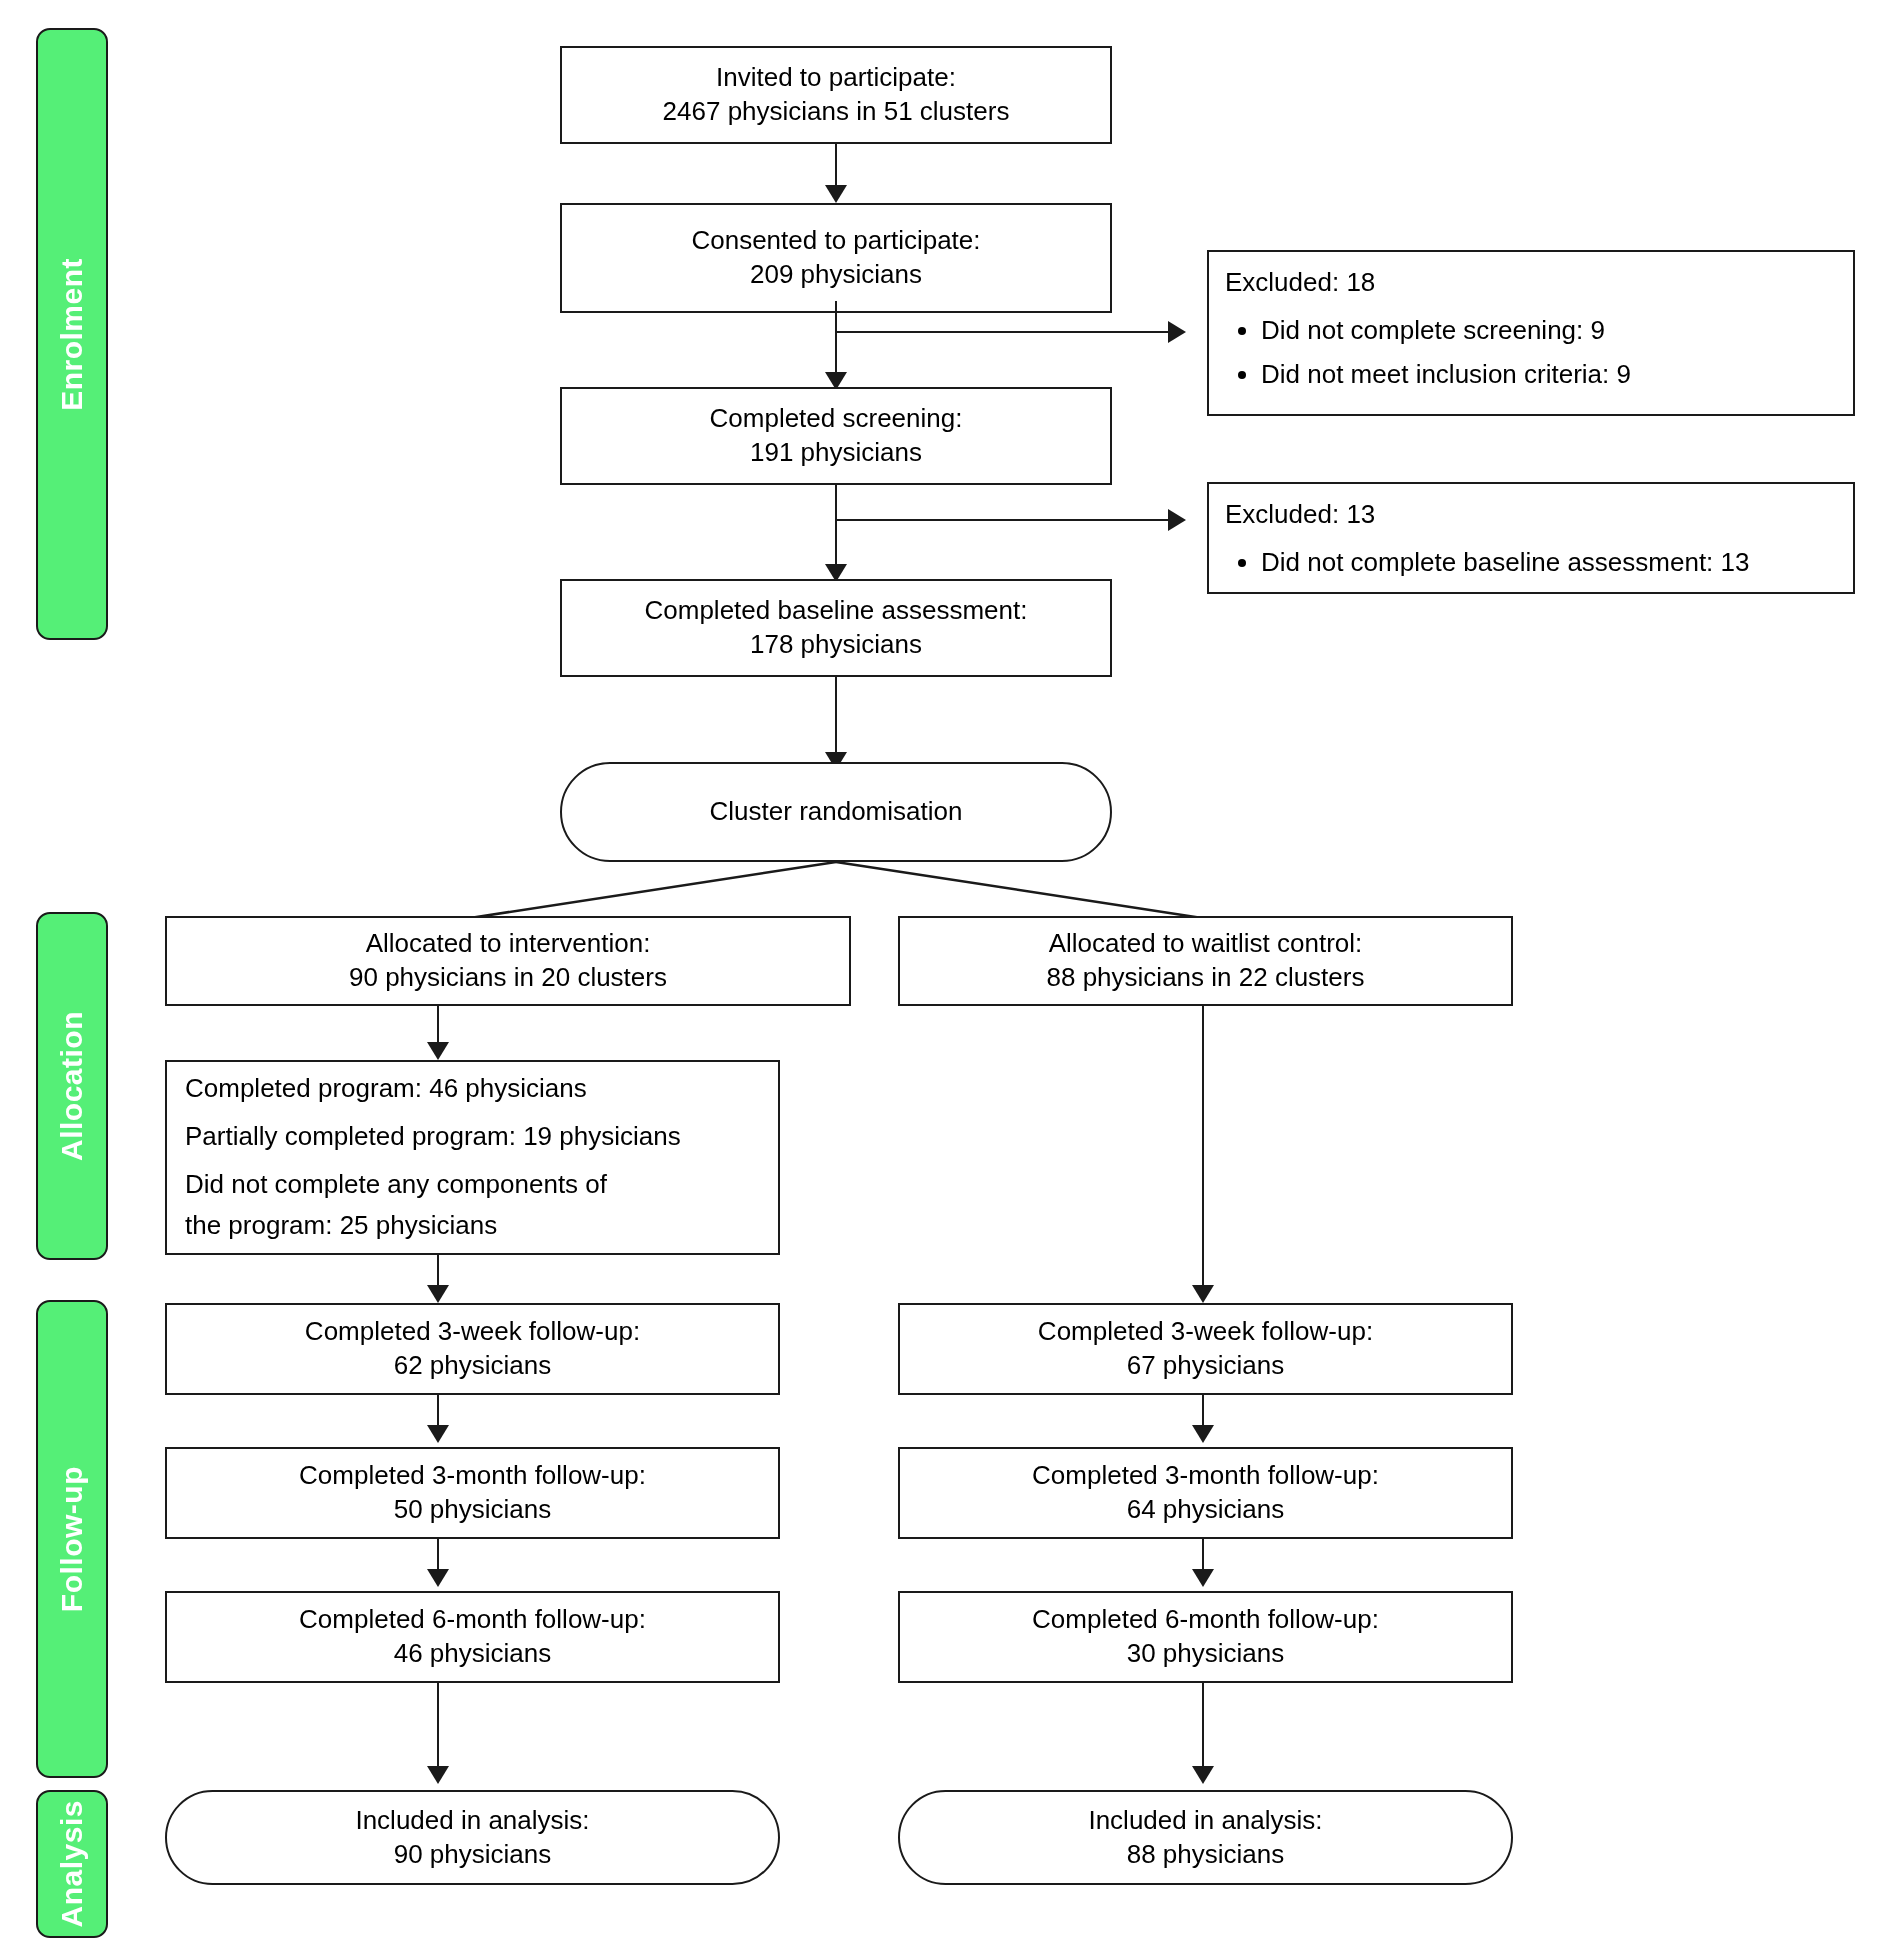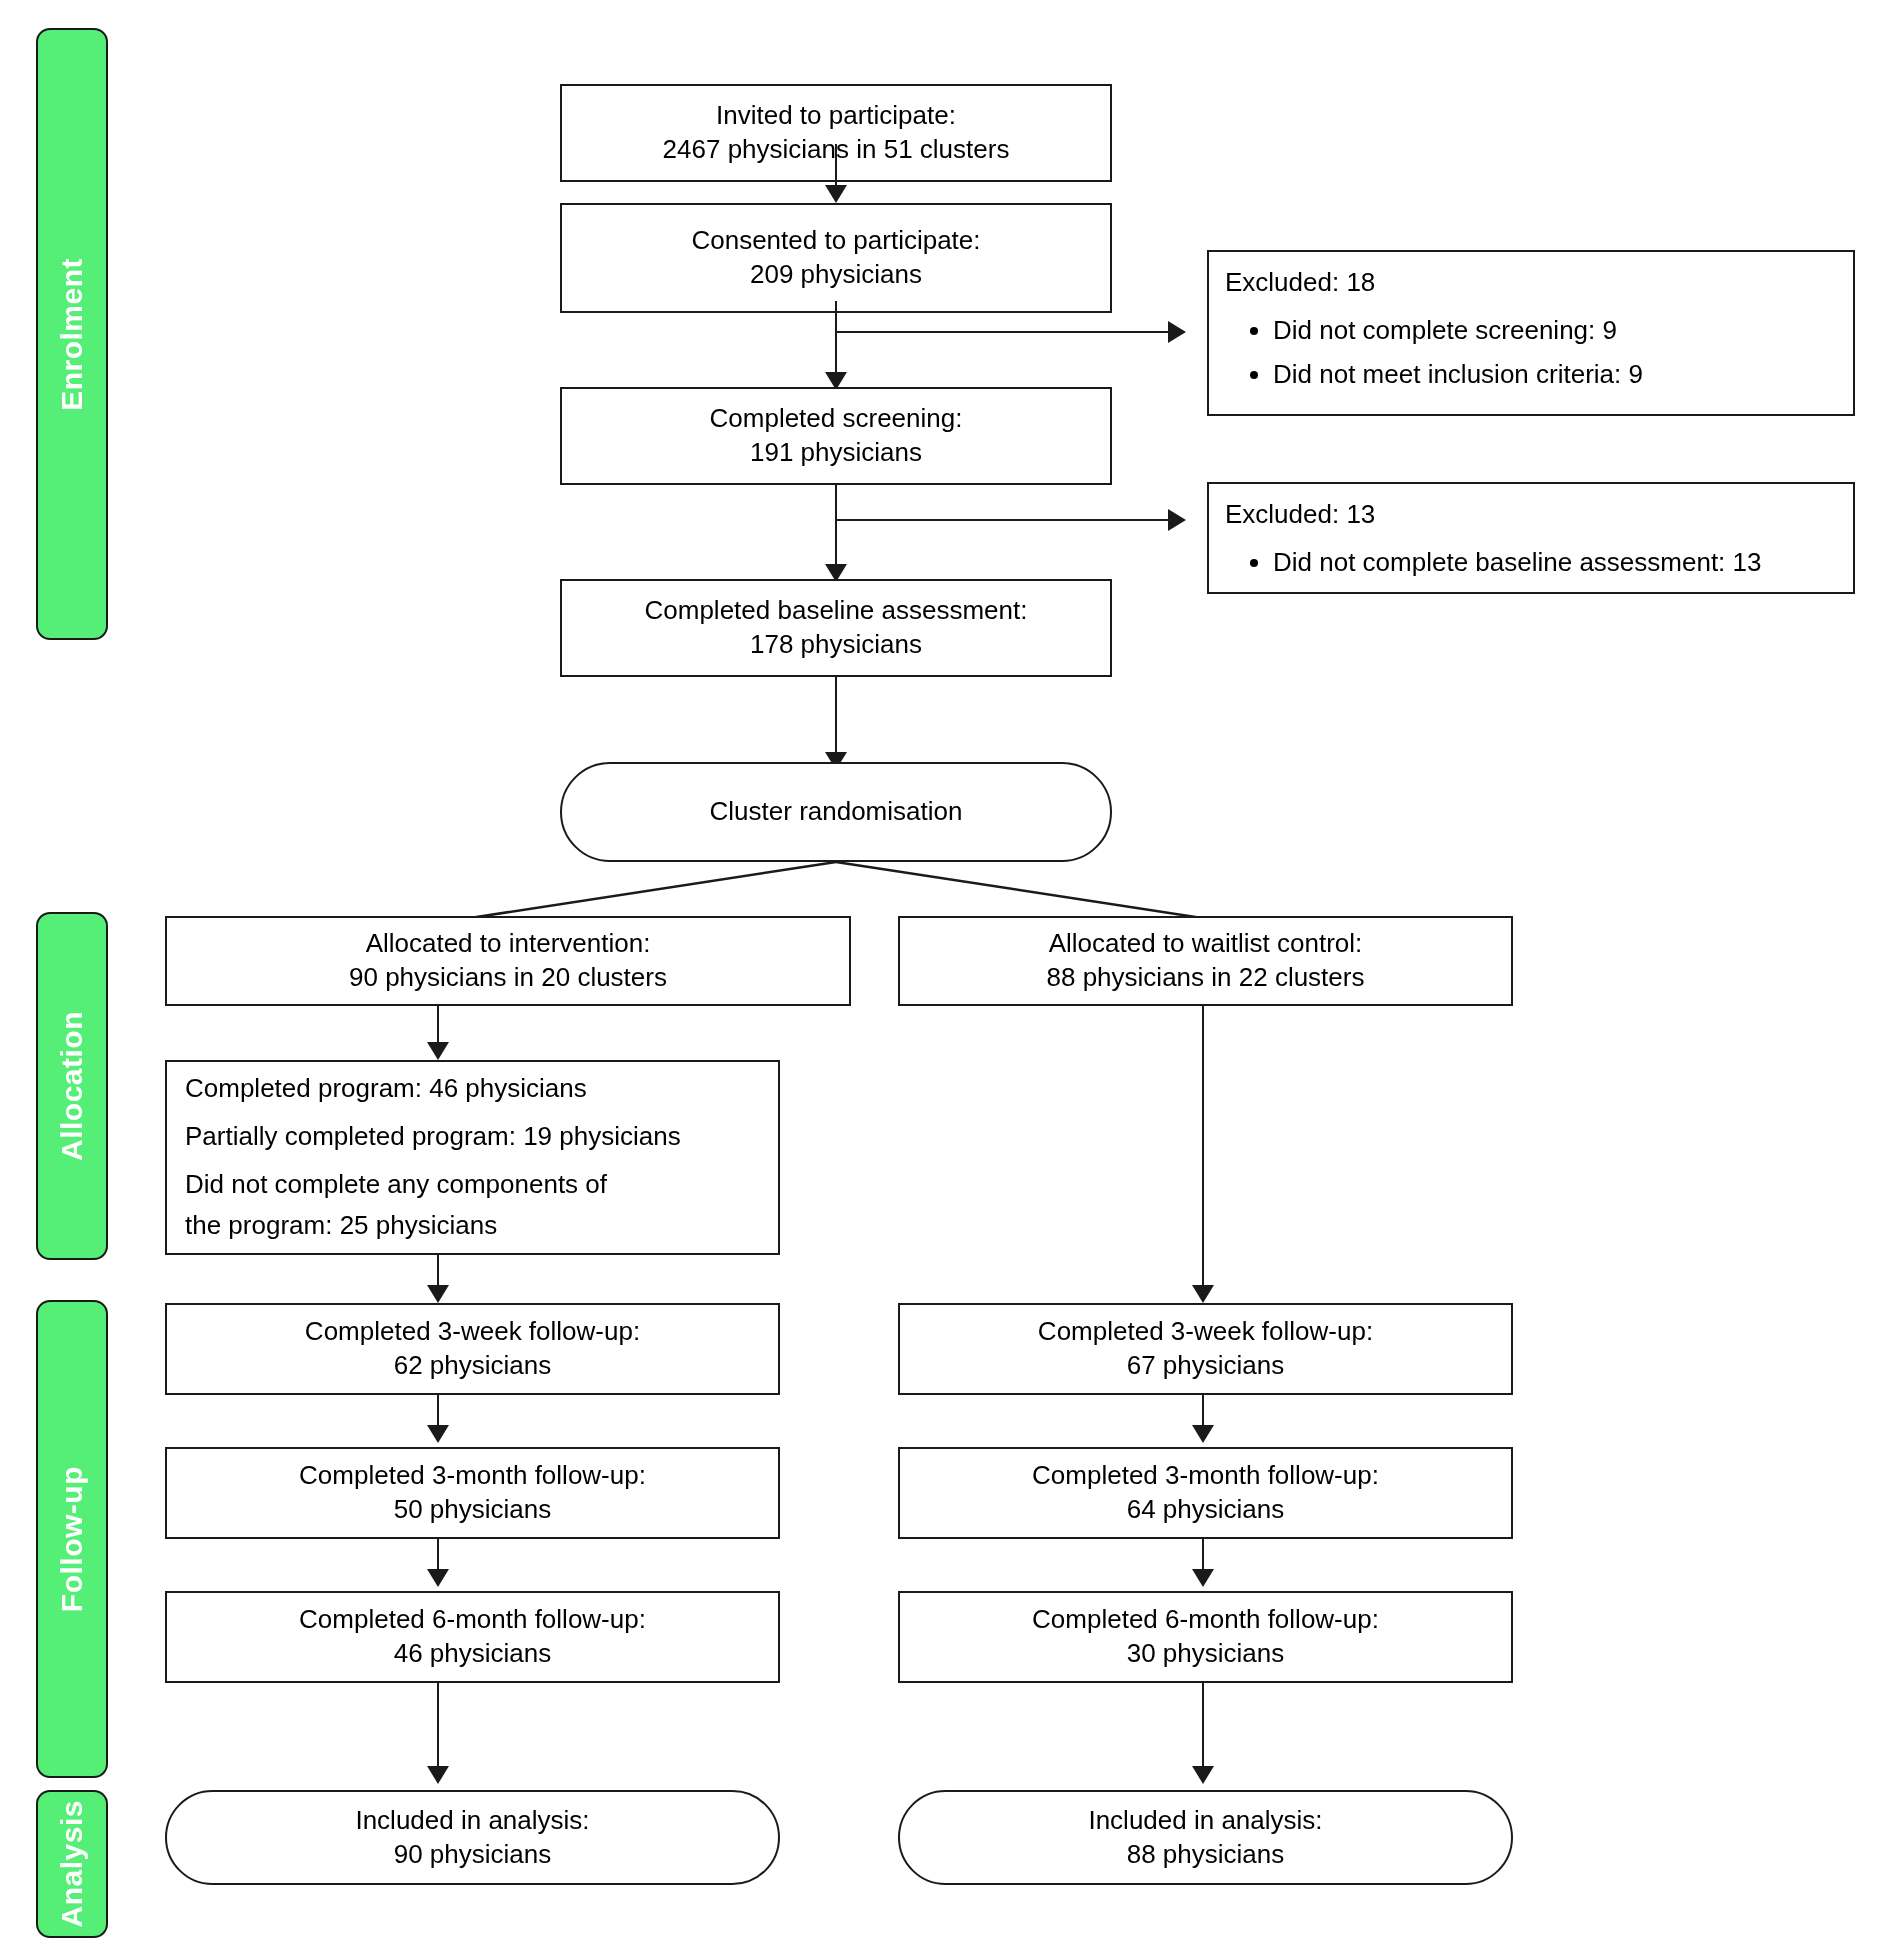--- a/index.html
+++ b/index.html
@@ -68,21 +68,21 @@
     position: absolute;
     box-sizing: border-box;
     border: 2px solid #1a1a1a;
     background: #ffffff;
     font-size: 26px;
     line-height: 1.3;
     padding: 14px 20px 14px 16px;
     text-align: left;
   }
   .excl .hdr { display: block; margin-bottom: 14px; }
-  .excl ul { margin: 12px; padding-left: 36px; list-style: disc; }
+  .excl ul { margin: 0; padding-left: 36px; list-style: disc; }
   .excl li { margin: 10px 0; }
   
   .vline {
     position: absolute;
     background: #1a1a1a;
     width: 2px;
   }
   .hline {
     position: absolute;
     background: #1a1a1a;
@@ -115,21 +115,21 @@
   <div class="stage-bar" style="left:36px; top:912px; width:72px; height:348px;">
     <span>Allocation</span>
   </div>
   <div class="stage-bar" style="left:36px; top:1300px; width:72px; height:478px;">
     <span>Follow-up</span>
   </div>
   <div class="stage-bar" style="left:36px; top:1790px; width:72px; height:148px;">
     <span>Analysis</span>
   </div>
 
-  <div class="node" style="left:560px; top:46px; width:552px; height:98px;margin-top:38px;">
+  <div class="node" style="left:560px; top:46px; width:552px; height:98px;">
     <span class="ln">Invited to participate:</span>
     <span class="ln">2467 physicians in 51 clusters</span>
   </div>
 
   <div class="vline" style="left:835px; top:144px; height:45px;"></div>
   <div class="arrow-down" style="left:825px; top:185px;"></div>
 
   <div class="node" style="left:560px; top:203px; width:552px; height:110px;">
     <span class="ln">Consented to participate:</span>
     <span class="ln">209 physicians</span>

